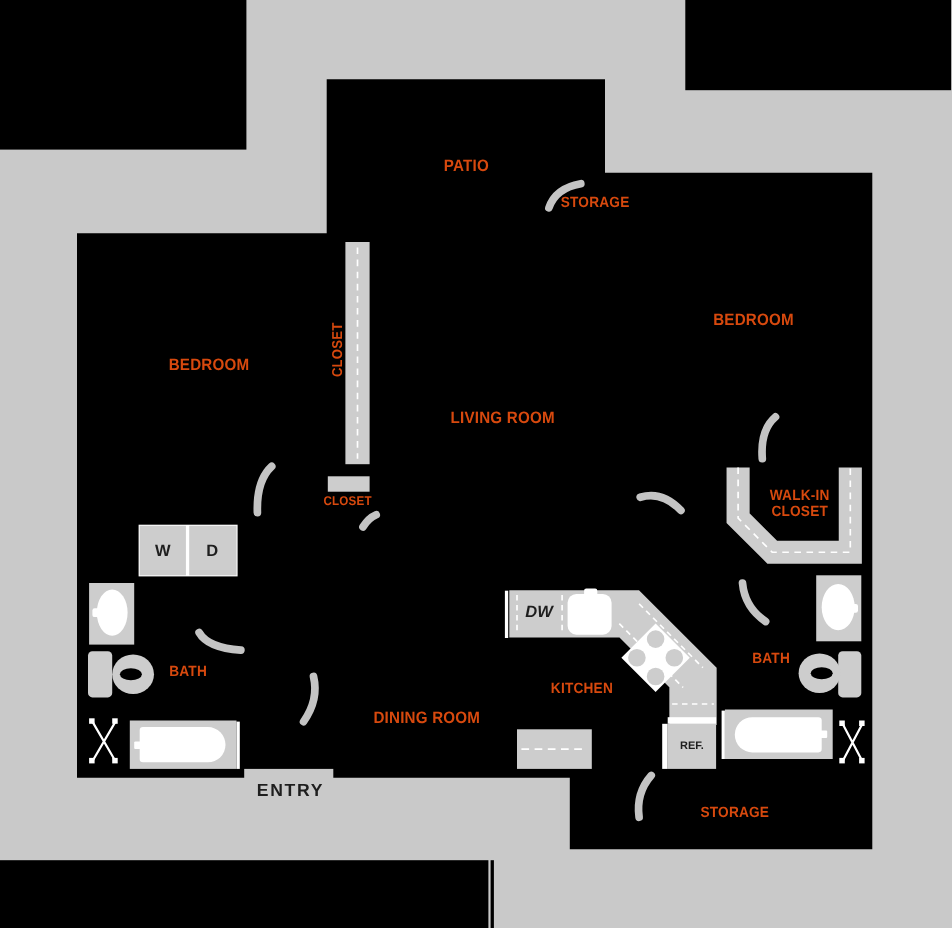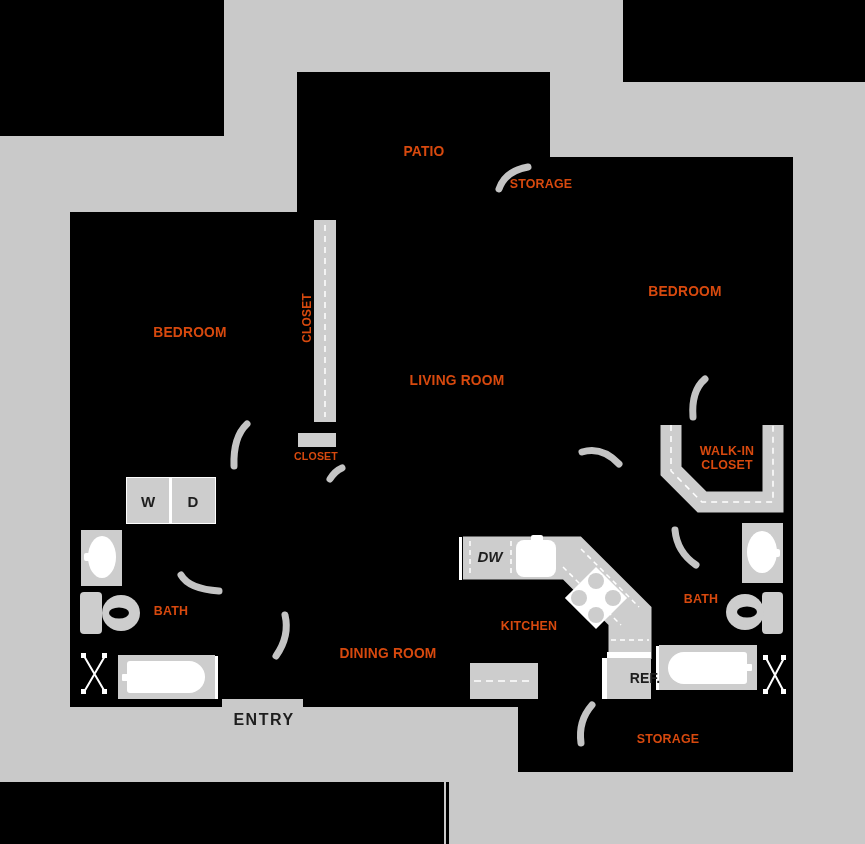--- a/index.html
+++ b/index.html
@@ -176,15 +176,15 @@
   <div class="lbl" style="left:171px;top:611px;font-size:13.5px;">BATH</div>
   <div class="lbl" style="left:701px;top:599px;font-size:13.5px;">BATH</div>
   <div class="lbl" style="left:529px;top:626px;font-size:13.5px;">KITCHEN</div>
   <div class="lbl" style="left:388px;top:653px;">DINING ROOM</div>
   <div class="lbl" style="left:668px;top:739px;font-size:13.5px;">STORAGE</div>
   <div class="dark entry" style="left:264px;top:720px;">ENTRY</div>
 
   <div class="dark appliance" style="left:148px;top:501px;">W</div>
   <div class="dark appliance" style="left:193px;top:501px;">D</div>
   <div class="dark appliance" style="left:490px;top:556px;font-style:italic;">DW</div>
-  <div class="dark appliance" style="left:645px;top:678px;font-size:14px;">REF.</div>
+  <div class="dark appliance" style="left:629px;top:678px;font-size:10px;">REF.</div>
 
 </div>
 
 </body></html>

